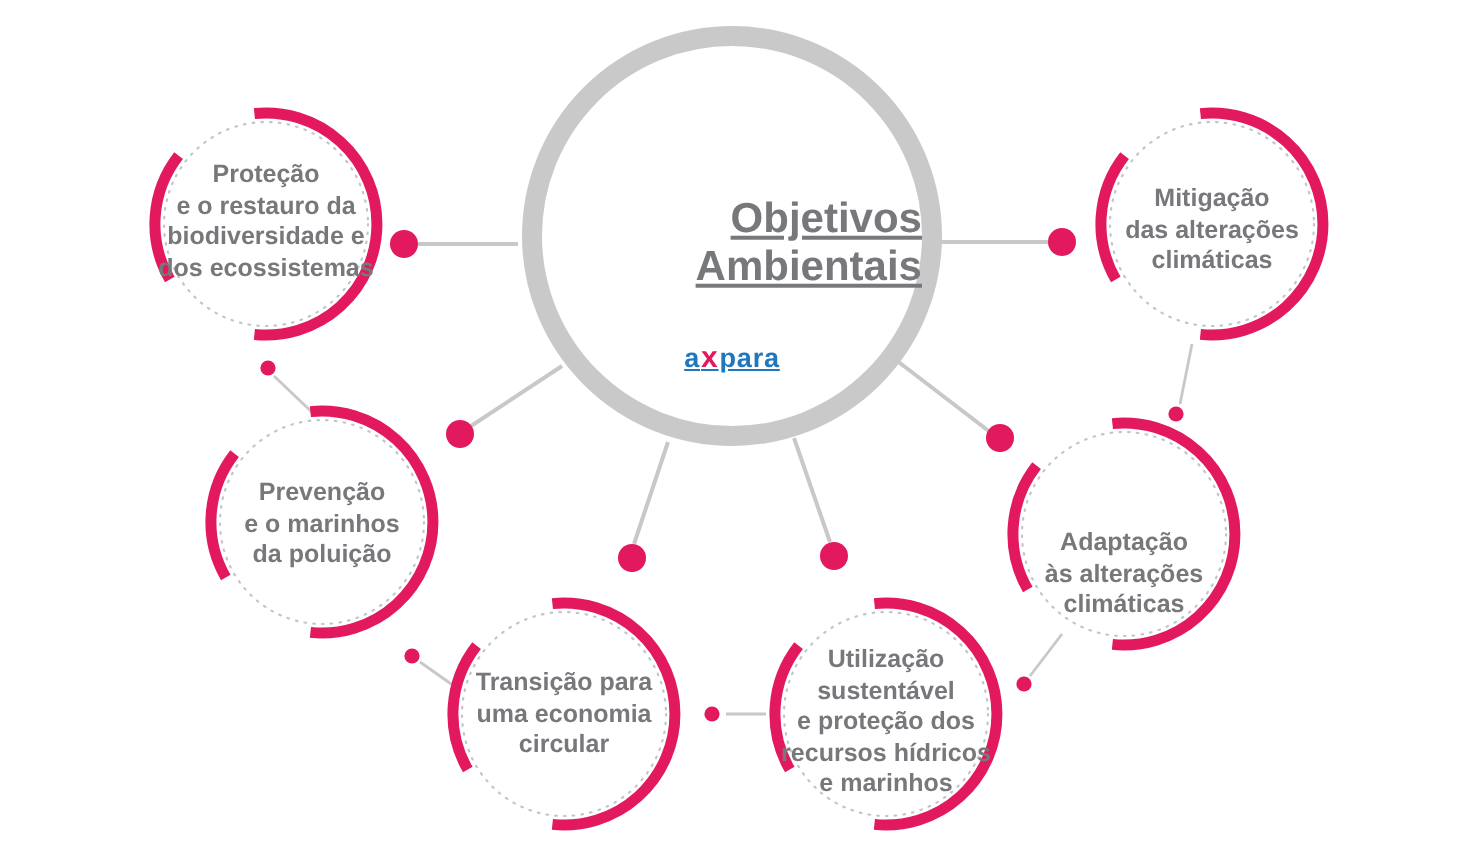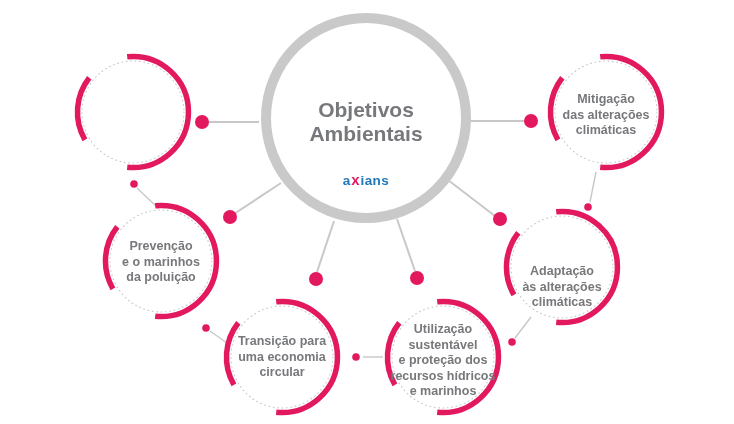--- a/index.html
+++ b/index.html
@@ -4,21 +4,21 @@
 <style>
   html,body{margin:0;padding:0;background:#ffffff;}
   #stage{
     position:relative;
     width:734px;height:424px;
     background:#ffffff;
     overflow:hidden;
     font-family:"Liberation Sans","DejaVu Sans",sans-serif;
   }
   #diagram-svg{position:absolute;left:0;top:0;width:734px;height:424px;}
-  .abs-center{position:absolute;transform:translate(-50%,-50%);text-align:center;}
+  .abs-center{position:absolute;transform:translate(-50%,-50%);text-align:right;text-decoration:underline;}
   #center-title{
     left:366px;top:122px;
     font-size:21px;line-height:1.15;font-weight:700;
     color:var(--text,#77787b);
     white-space:pre-line;
     width:190px;
   }
   #logo{
     left:366px;top:179px;
     font-size:13.5px;font-weight:700;letter-spacing:0.4px;
@@ -91,23 +91,27 @@
       <circle cx="588" cy="207" r="3.8" fill="#e2195f"></circle>
       <circle cx="206" cy="328" r="3.8" fill="#e2195f"></circle>
       <circle cx="356" cy="357" r="3.8" fill="#e2195f"></circle>
       <circle cx="512" cy="342" r="3.8" fill="#e2195f"></circle>
     </svg>
 
   <div id="center-title" class="abs-center">Objetivos
 Ambientais</div>
 
   <div id="logo" class="abs-center">
-    <span>a</span><span class="logo-x">x</span><span>ians</span>
+    <span>a</span><span class="logo-x">x</span><span>para</span>
   </div>
 
+  <div class="node-label nl-0">Proteção
+e o restauro da
+biodiversidade e
+dos ecossistemas</div>
   <div class="node-label nl-1">Mitigação
 das alterações
 climáticas</div>
   <div class="node-label nl-2">Prevenção
 e o marinhos
 da poluição</div>
   <div class="node-label nl-3">Adaptação
 às alterações
 climáticas</div>
   <div class="node-label nl-5">Utilização

